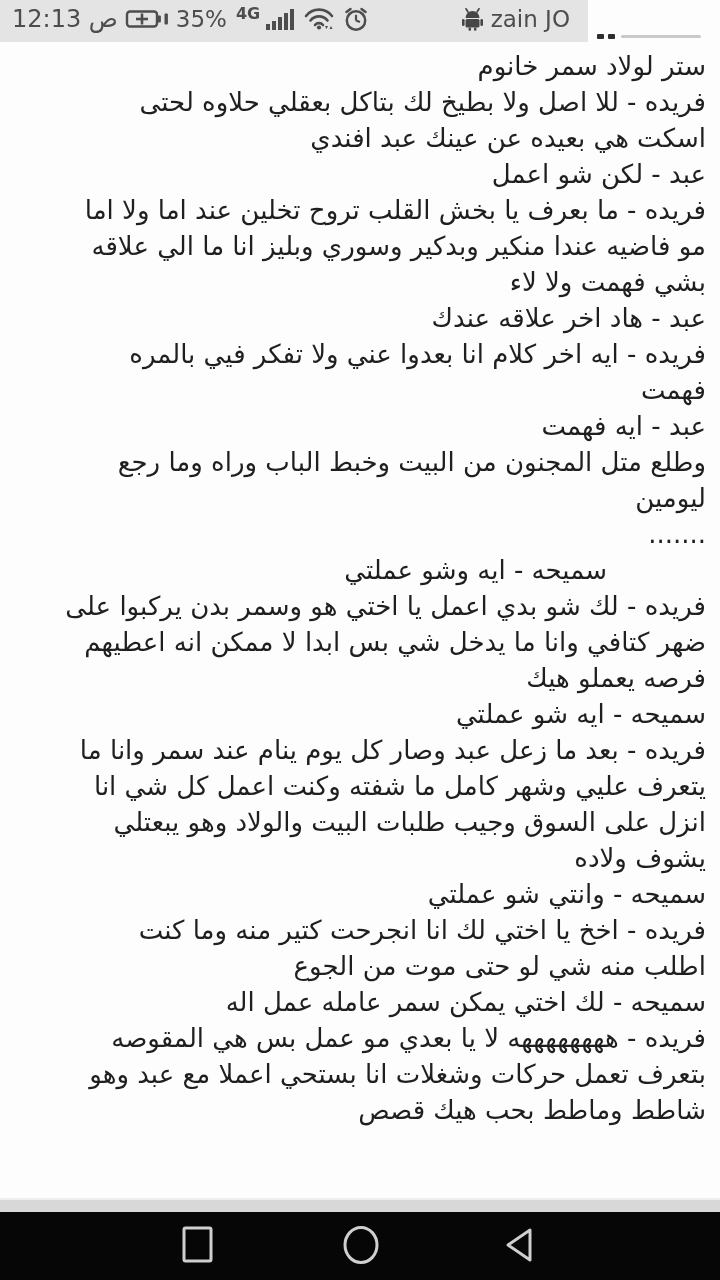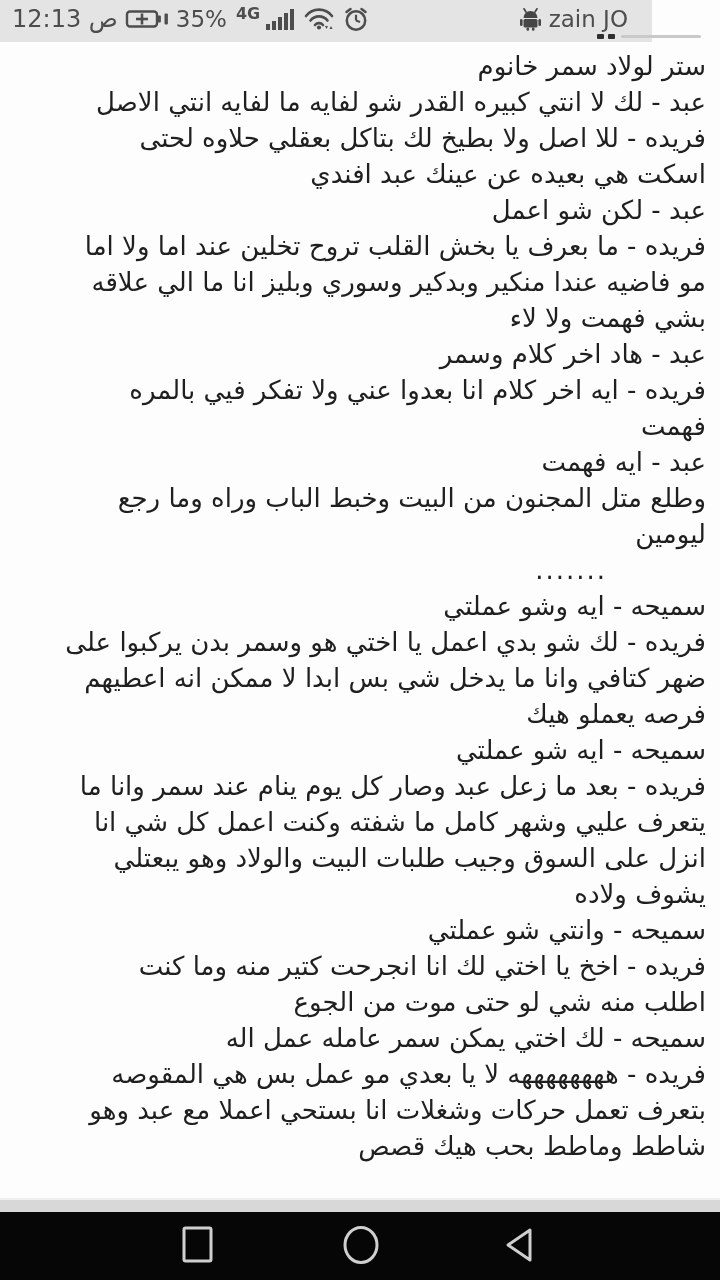--- a/index.html
+++ b/index.html
@@ -6,24 +6,24 @@
     --status_bar_bg:#e4e4e4; --status_text:#4d4d4d; --text:#1f1f1f;
     --content_bg:#fdfdfd; --nav_bg:#060606; --nav_icon:#cfcfcf; --strip:#d8d8d8;
   }
   *{margin:0;padding:0;box-sizing:border-box;}
   html,body{width:720px;height:1280px;overflow:hidden;}
   body{font-family:"DejaVu Sans",sans-serif;background:var(--content_bg);}
   .phone{position:relative;width:720px;height:1280px;background:var(--content_bg);overflow:hidden;}
 
   
   .status-bar{
-    position:absolute;top:0;left:0;width:652px;height:42px;
+    position:absolute;top:0;left:0;width:588px;height:42px;
     background:var(--status_bar_bg);color:var(--status_text);
     display:flex;align-items:center;justify-content:space-between;
-    padding:0 24px 4px 12px;font-size:23px;
+    padding:0 18px 4px 12px;font-size:23px;
   }
   .sb-left{display:flex;align-items:center;gap:7px;}
   .sb-right{display:flex;align-items:center;gap:7px;}
   .sb-time{font-size:24px;letter-spacing:.5px;}
   .sb-icon{display:inline-flex;align-items:center;}
   .net-badge{font-size:16px;font-weight:bold;transform:translateY(-6px);margin-left:2px;margin-right:-3px;}
   .sb-carrier{font-size:23px;text-align:center;}
 
   
   .clipped-fragment{position:absolute;top:34px;left:596px;width:112px;height:7px;}
@@ -116,28 +116,27 @@
   </div>
 
   <div class="clipped-fragment">
     <span class="d1"></span>
       <span class="d2"></span>
       <span class="smudge"></span>
   </div>
 
   <div class="content">
       <div class="line">ستر لولاد سمر خانوم</div>
-      <div class="line">عبد - لك لا انتي كبيره القدر شو لفايه ما لفايه انتي الاصل</div>
       <div class="line">فريده - للا اصل ولا بطيخ لك بتاكل بعقلي حلاوه لحتى</div>
       <div class="line">اسكت هي بعيده عن عينك عبد افندي</div>
       <div class="line">عبد - لكن شو اعمل</div>
       <div class="line">فريده - ما بعرف يا بخش القلب تروح تخلين عند اما ولا اما</div>
       <div class="line">مو فاضيه عندا منكير وبدكير وسوري وبليز انا ما الي علاقه</div>
       <div class="line">بشي فهمت ولا لاء</div>
-      <div class="line">عبد - هاد اخر كلام وسمر</div>
+      <div class="line">عبد - هاد اخر علاقه عندك</div>
       <div class="line">فريده - ايه اخر كلام انا بعدوا عني ولا تفكر فيي بالمره</div>
       <div class="line">فهمت</div>
       <div class="line">عبد - ايه فهمت</div>
       <div class="line">وطلع متل المجنون من البيت وخبط الباب وراه وما رجع</div>
       <div class="line">ليومين</div>
       <div class="line">.......</div>
       <div class="line">سميحه - ايه وشو عملتي</div>
       <div class="line">فريده - لك شو بدي اعمل يا اختي هو وسمر بدن يركبوا على</div>
       <div class="line">ضهر كتافي وانا ما يدخل شي بس ابدا لا ممكن انه اعطيهم</div>
       <div class="line">فرصه يعملو هيك</div>

